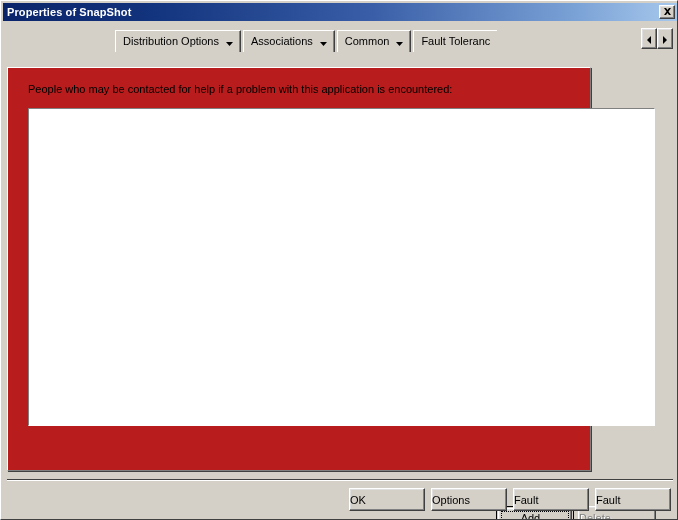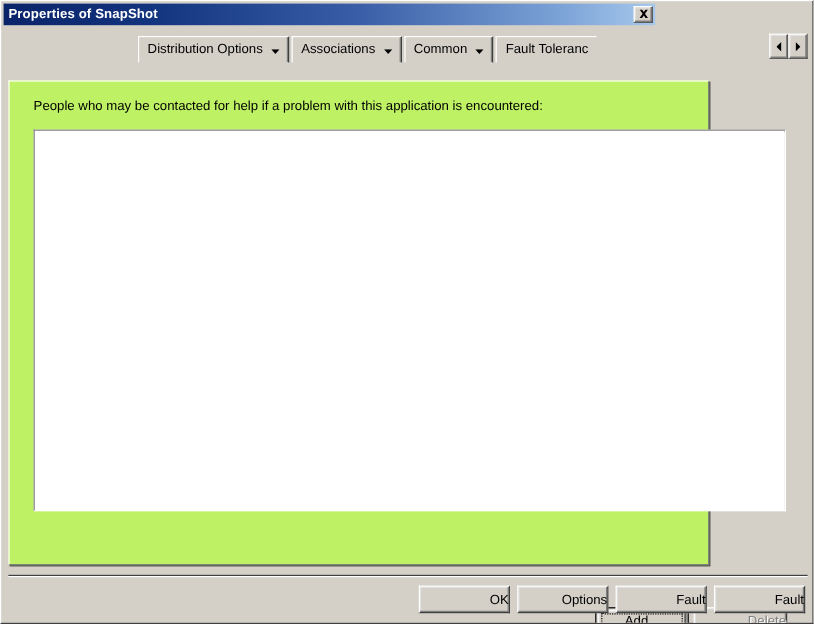--- a/index.html
+++ b/index.html
@@ -27,21 +27,21 @@
     border-bottom: 1px solid #404040;
     overflow: hidden;
     user-select: none;
   }
 
   
   .titlebar {
     position: absolute;
     left: 2px;
     top: 2px;
-    width: 543px;
+    width: 674px;
     height: 18px;
     background: linear-gradient(to right, #0a246a 0%, #12337d 22%, #3a5fa8 55%, #7ba2d6 85%, #a6c8ec 100%);
     display: flex;
     align-items: center;
     padding: 0;
     box-sizing: border-box;
   }
 
   .titlebar-text {
     color: #ffffff;
@@ -196,21 +196,21 @@
   }
 
   
   .panel {
     position: absolute;
     left: 6px;
     top: 66px;
     width: 584px;
     height: 404px;
     box-sizing: border-box;
-    background: #bef264;
+    background: #b91c1c;
     border-top: 1px solid #ffffff;
     border-left: 1px solid #ffffff;
     border-right: 1px solid #808080;
     border-bottom: 1px solid #808080;
     box-shadow: 1px 1px 0 #404040;
   }
 
   .panel-prompt {
     position: absolute;
     left: 20px;
@@ -250,21 +250,21 @@
     border-top: 1px solid #ffffff;
     border-left: 1px solid #ffffff;
     border-right: 1px solid #404040;
     border-bottom: 1px solid #404040;
     box-shadow: inset -1px -1px 0 #808080, inset 1px 1px 0 #dfdfdf;
     font-family: "Liberation Sans", sans-serif;
     font-size: 11px;
     color: #000000;
     display: flex;
     align-items: center;
-    justify-content: flex-end;
+    justify-content: flex-start;
     cursor: default;
     padding: 0;
   }
 
   .btn-default {
     border: 1px solid #000000;
     box-shadow: none;
     position: relative;
   }
   .btn-default .btn-inner {

